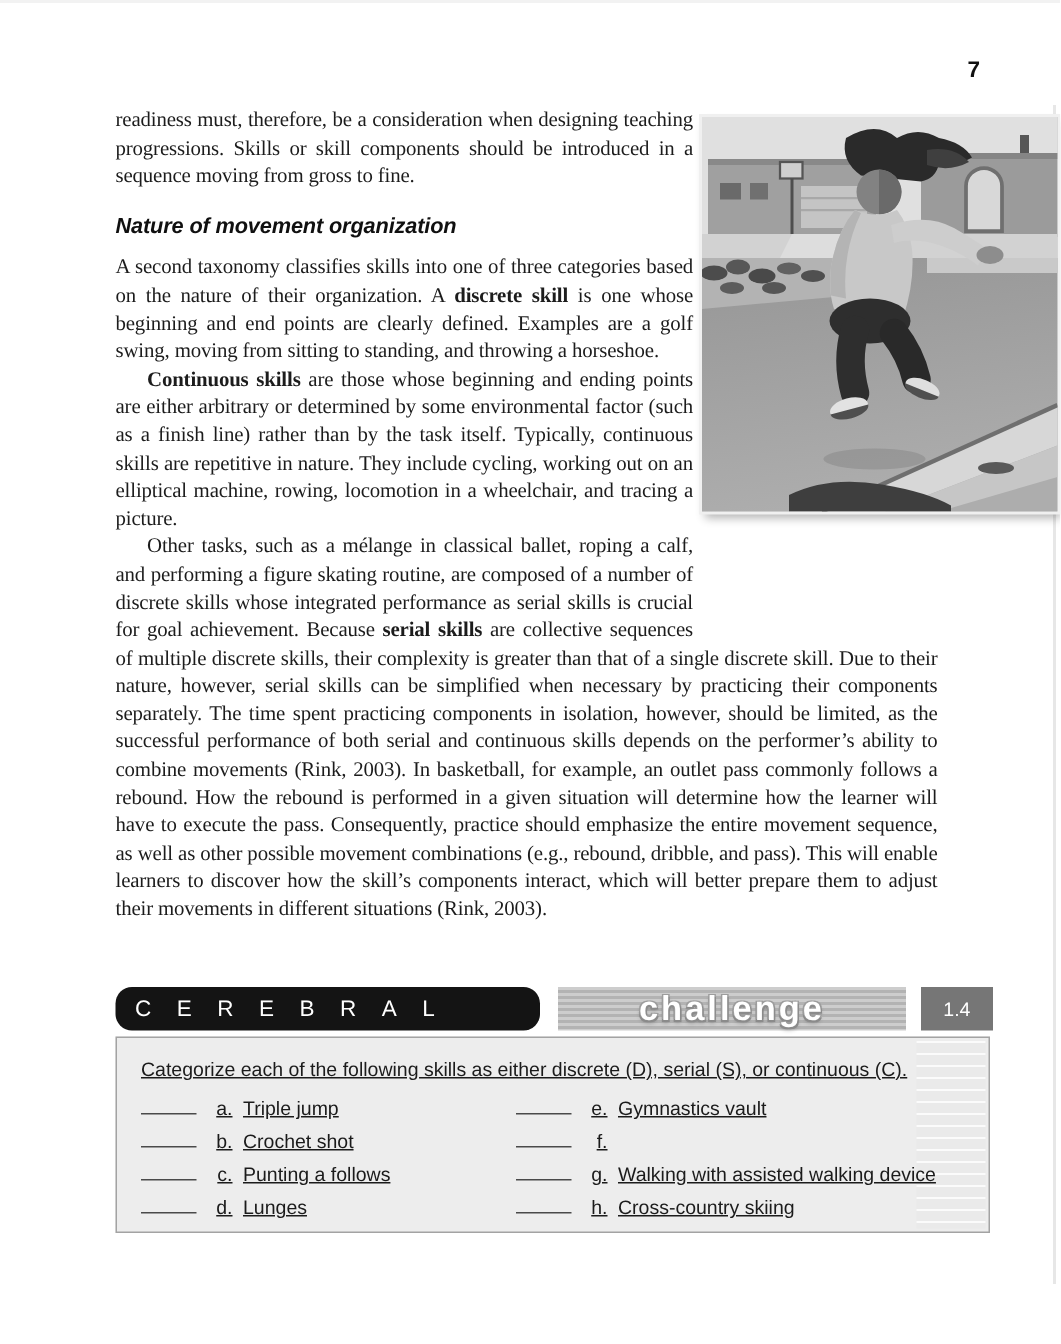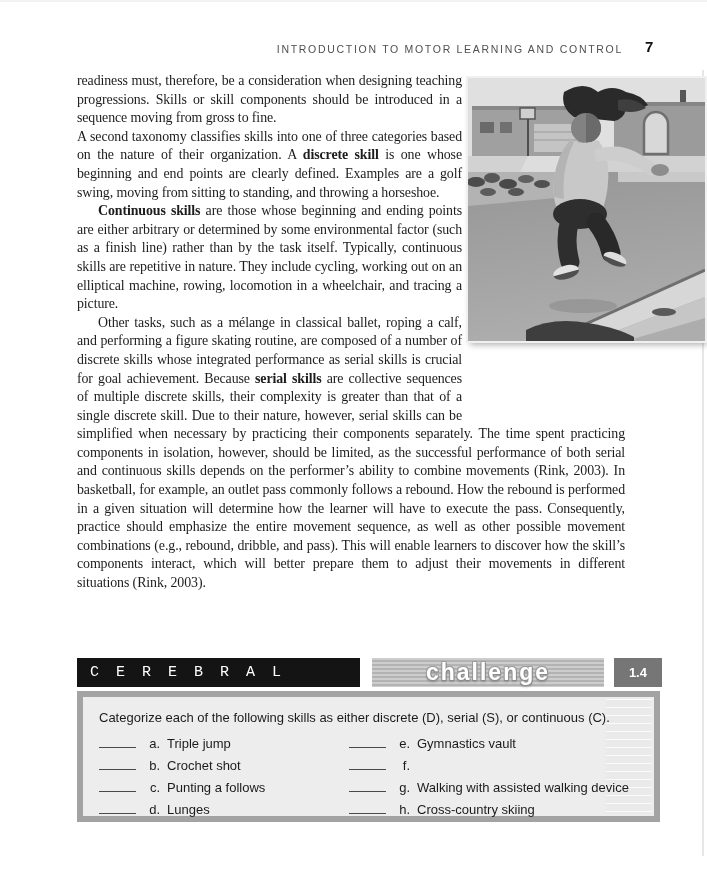--- a/index.html
+++ b/index.html
@@ -46,43 +46,44 @@
   .photo-frame svg { display:block; }
   .caption {
     position:absolute; left:470px; top:352px; width:204px;
     font-family:"Liberation Sans", sans-serif; font-size:12.4px; line-height:17px; color:#3e3e3e;
   }
 
   
   .banner { position:absolute; top:658px; left:77px; width:585px; height:29px; display:flex; align-items:stretch; }
   .banner-black {
     width:288px; background:#141414; color:#fff; display:flex; align-items:center;
-    font-family:Liberation Mono, monospace; font-size:15px; letter-spacing:17px;
-    padding-left:13px; overflow:hidden; white-space:nowrap;
+    font-family:Liberation Sans, sans-serif; font-size:15px; letter-spacing:17px;
+    padding-left:13px; overflow:hidden; white-space:nowrap;border-radius:11px;
   }
   .banner-gray {
     width:236px; margin-left:12px;
     background:repeating-linear-gradient(180deg,#cdcdcd 0 2px,#b3b3b3 2px 4px);
     display:flex; align-items:center; justify-content:center;
     font-family:"Liberation Sans", sans-serif; font-weight:bold; font-size:23px;
     color:#ffffff; letter-spacing:2px;
     text-shadow:1px 1px 0 #8b8b8b, -1px -1px 0 #9d9d9d, 1px -1px 0 #9d9d9d, -1px 1px 0 #8b8b8b, 0 2px 3px rgba(0,0,0,.25);
   }
   .banner-num {
     width:49px; margin-left:10px; background:#767676; color:#fff;
     display:flex; align-items:center; justify-content:center;
-    font-family:"Liberation Sans", sans-serif; font-weight:bold; font-size:13px;
+    font-family:"Liberation Sans", sans-serif; font-weight:normal; font-size:13px;
   }
 
   
   .challenge-box {
     position:absolute; top:691px; left:77px; width:583px; height:131px;
-    background:#ededed; border:6px solid #a3a3a3;
+    background:#ededed; border:1px solid #a3a3a3;
     font-family:"Liberation Sans", sans-serif; color:#1b1b1b;
     padding:13px 16px 0 16px;
+    text-decoration:underline;
   }
   .hatch {
     position:absolute; top:2px; bottom:2px; right:2px; width:46px;
     background:#eaeaea;
     background-image:repeating-linear-gradient(180deg,#fbfbfb 0 1.5px, rgba(0,0,0,0) 1.5px 8px);
   }
   .instruction { font-size:13px; margin-bottom:11px; position:relative; }
   .item-cols { display:flex; position:relative; }
   .item-col-left { width:250px; }
   .item-col-right { flex:1; }
@@ -90,21 +91,20 @@
   .blank { display:inline-block; width:37px; border-bottom:1.6px solid #4a4a4a; height:11px; margin-right:8px; }
   .letter { display:inline-block; width:16px; text-align:right; margin-right:7px; }
 </style>
 </head>
 <body>
 
 <div class="page">
   <div class="scan-top"></div>
   <div class="scan-right"></div>
 
-  <div class="running-head">INTRODUCTION TO MOTOR LEARNING AND CONTROL</div>
   <div class="page-num">7</div>
 
   <div class="photo-frame">
     <svg width="237" height="263" viewBox="0 0 237 263">
       <defs>
         <linearGradient id="roadGrad" x1="0" y1="0" x2="0.2" y2="1">
           <stop offset="0" stop-color="#969696"></stop>
           <stop offset="1" stop-color="#adadad"></stop>
         </linearGradient>
       </defs>
@@ -178,20 +178,21 @@
           <ellipse cx="147" cy="181" rx="12" ry="6" fill="#dedede"></ellipse>
           <path d="M135,182 a12,5.5 0 0 0 24,0 z" fill="#4f4f4f"></path>
         </g>
       </g>
     </svg>
   </div>
 
   <div class="text-flow">
     <div class="float-spacer"></div>
     <p><span>readiness must, therefore, be a consideration when designing teaching progressions. Skills or skill components should be introduced in a sequence moving from gross to fine.</span></p>
+    <h2 class="section-heading">Nature of movement organization</h2>
     <p><span>A second taxonomy classifies skills into one of three categories based on the nature of their organization. A </span><span class="b">discrete skill</span><span> is one whose beginning and end points are clearly defined. Examples are a golf swing, moving from sitting to standing, and throwing a horseshoe.</span></p>
     <p class="indent"><span class="b">Continuous skills</span><span> are those whose beginning and ending points are either arbitrary or determined by some environmental factor (such as a finish line) rather than by the task itself. Typically, continuous skills are repetitive in nature. They include cycling, working out on an elliptical machine, rowing, locomotion in a wheelchair, and tracing a picture.</span></p>
     <p class="indent"><span>Other tasks, such as a mélange in classical ballet, roping a calf, and performing a figure skating routine, are composed of a number of discrete skills whose integrated performance as serial skills is crucial for goal achievement. Because </span><span class="b">serial skills</span><span> are collective sequences of multiple discrete skills, their complexity is greater than that of a single discrete skill. Due to their nature, however, serial skills can be simplified when necessary by practicing their components separately. The time spent practicing components in isolation, however, should be limited, as the successful performance of both serial and continuous skills depends on the performer’s ability to combine movements (Rink, 2003). In basketball, for example, an outlet pass commonly follows a rebound. How the rebound is performed in a given situation will determine how the learner will have to execute the pass. Consequently, practice should emphasize the entire movement sequence, as well as other possible movement combinations (e.g., rebound, dribble, and pass). This will enable learners to discover how the skill’s components interact, which will better prepare them to adjust their movements in different situations (Rink, 2003).</span></p>
   </div>
 
   <div class="banner">
     <div class="banner-black">CEREBRAL</div>
     <div class="banner-gray">challenge</div>
     <div class="banner-num">1.4</div>
   </div>

